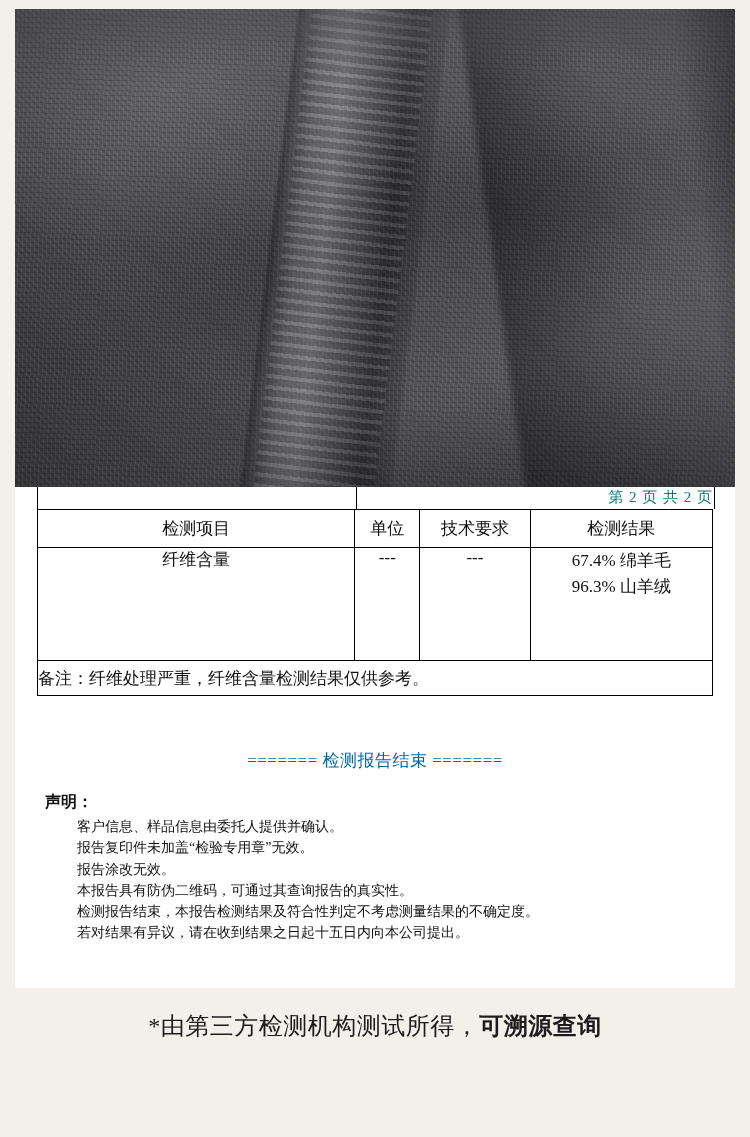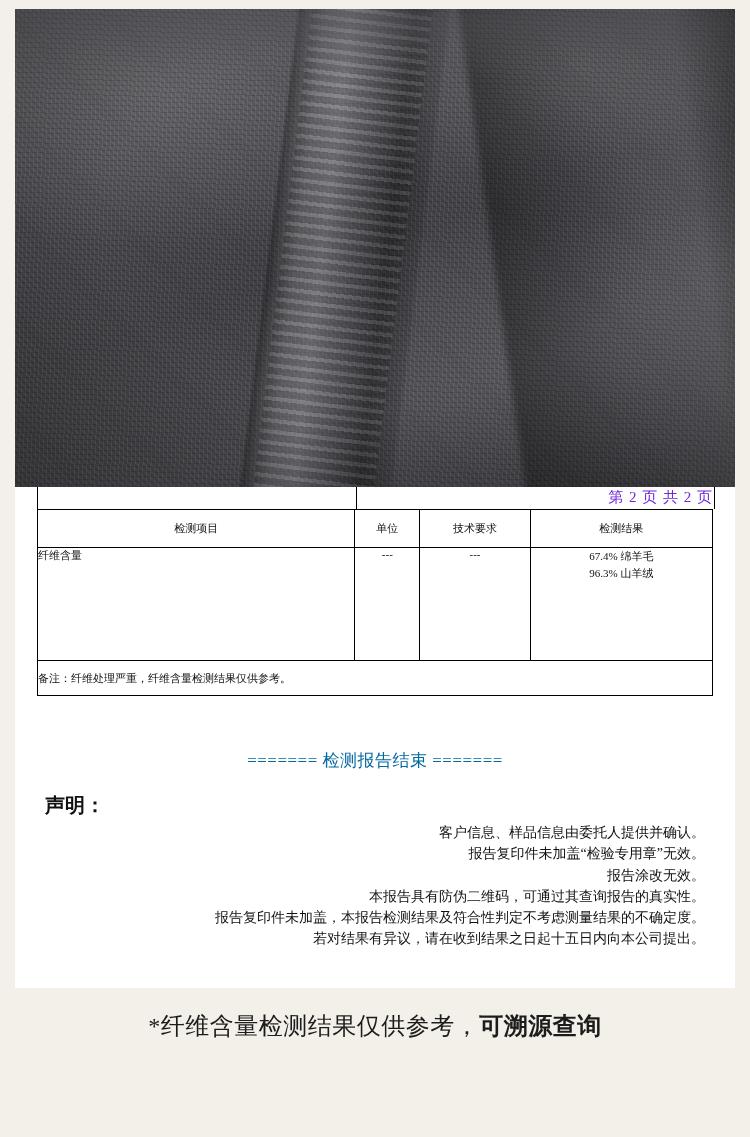--- a/index.html
+++ b/index.html
@@ -112,21 +112,21 @@
     height: 501px;
     background: #ffffff;
     color: #1a1a1a;
   }
   .doc-pagenum {
     position: absolute;
     right: 22px;
     top: 3px;
     font-family: "Liberation Serif", serif;
     font-size: 15px;
-    color: #6d28d9;
+    color: #0f766e;
     letter-spacing: 1px;
     white-space: nowrap;
     overflow: hidden;
     height: 16px;
     line-height: 14px;
   }
   
   .doc-stub {
     position: absolute;
     left: 22px;
@@ -148,37 +148,38 @@
     position: absolute;
     left: 22px;
     top: 22px;
     width: 676px;
     border-collapse: collapse;
     font-family: "Liberation Serif", serif;
   }
   table.report td, table.report th {
     border: 1px solid #000;
     font-weight: normal;
-    font-size: 11px;
+    font-size: 17px;
     color: #111;
     padding: 0;
   }
   .hdr td {
     height: 37px;
     text-align: center;
     font-size: 17.5px;
   }
   .c-item { width: 318px; }
   .c-unit { width: 64px; font-family: Liberation Mono, monospace; }
   .c-req  { width: 110px; }
   .c-res  { width: 182px; }
 
   .body-row td {
     height: 112px;
     vertical-align: top;
+    text-align: center;
   }
   .cell-item {
     padding: 7px 0 0 12px;
     font-size: 17px;
   }
   .cell-center {
     text-align: center;
     padding-top: 14px;
     font-size: 16px;
   }
@@ -208,29 +209,28 @@
 
   .decl {
     position: absolute;
     left: 30px;
     top: 305px;
     width: 660px;
     font-family: "Liberation Serif", serif;
     color: #111;
   }
   .decl-title {
-    font-size: 20px;
+    font-size: 16px;
     font-weight: bold;
     margin-bottom: 3px;
   }
   .decl ul {
     list-style: none;
     margin: 0;
     padding: 0 0 0 32px;
-    text-align: right;
   }
   .decl li {
     font-size: 14px;
     line-height: 1.52;
     white-space: nowrap;
   }
 
   
   .caption {
     position: absolute;
@@ -295,23 +295,23 @@
 
     <div class="end-line">======= 检测报告结束 =======</div>
 
     <div class="decl">
       <div class="decl-title">声明：</div>
       <ul>
         <li>客户信息、样品信息由委托人提供并确认。</li>
         <li>报告复印件未加盖“检验专用章”无效。</li>
         <li>报告涂改无效。</li>
         <li>本报告具有防伪二维码，可通过其查询报告的真实性。</li>
-        <li>报告复印件未加盖，本报告检测结果及符合性判定不考虑测量结果的不确定度。</li>
+        <li>检测报告结束，本报告检测结果及符合性判定不考虑测量结果的不确定度。</li>
         <li>若对结果有异议，请在收到结果之日起十五日内向本公司提出。</li>
       </ul>
     </div>
   </div>
 
   <div class="caption">
-    <span>*纤维含量检测结果仅供参考，</span><span class="strong">可溯源查询</span>
+    <span>*由第三方检测机构测试所得，</span><span class="strong">可溯源查询</span>
   </div>
 
 </div>
 
 </body></html>

